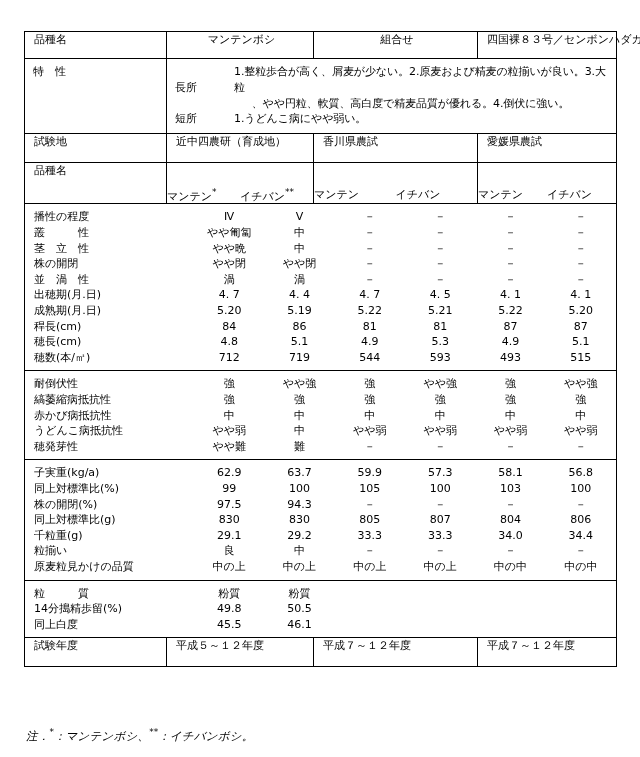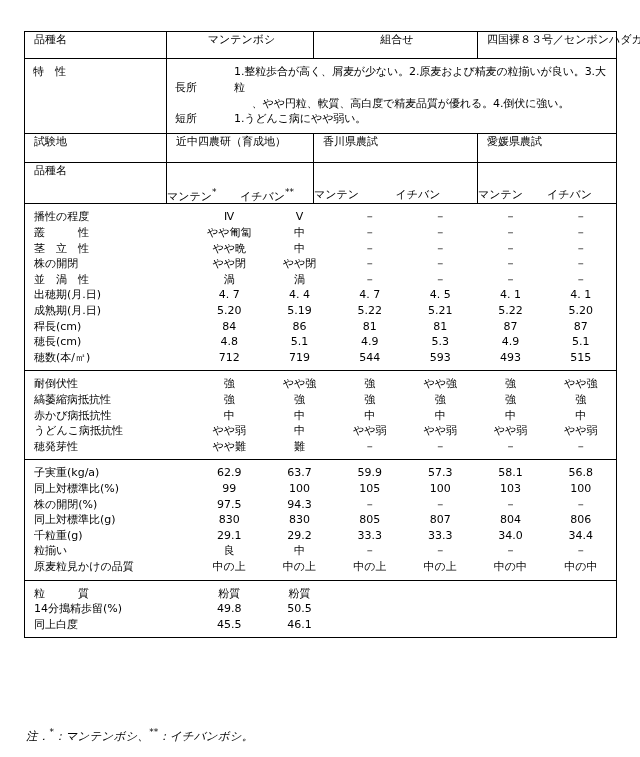--- a/index.html
+++ b/index.html
@@ -531,20 +531,34 @@
                   <div class="dv"></div>
                   <div class="dv"></div>
                   <div class="dv"></div>
                 </div>
               </div>
             </div>
           <div class="blockpad-bot"></div>
         </td>
       </tr>
 
+      <tr class="hdrrow">
+        <td>
+          <div class="pad lbl">試験年度</div>
+        </td>
+        <td>
+          <div class="pad lbl">平成５～１２年度</div>
+        </td>
+        <td>
+          <div class="pad lbl">平成７～１２年度</div>
+        </td>
+        <td>
+          <div class="pad lbl">平成７～１２年度</div>
+        </td>
+      </tr>
 
     </tbody>
   </table>
 
   <div class="note">
     <span>注．</span><span class="sup">*</span><span>：マンテンボシ、</span><span class="sup">**</span><span>：イチバンボシ。</span>
   </div>
 
 </div>
 

